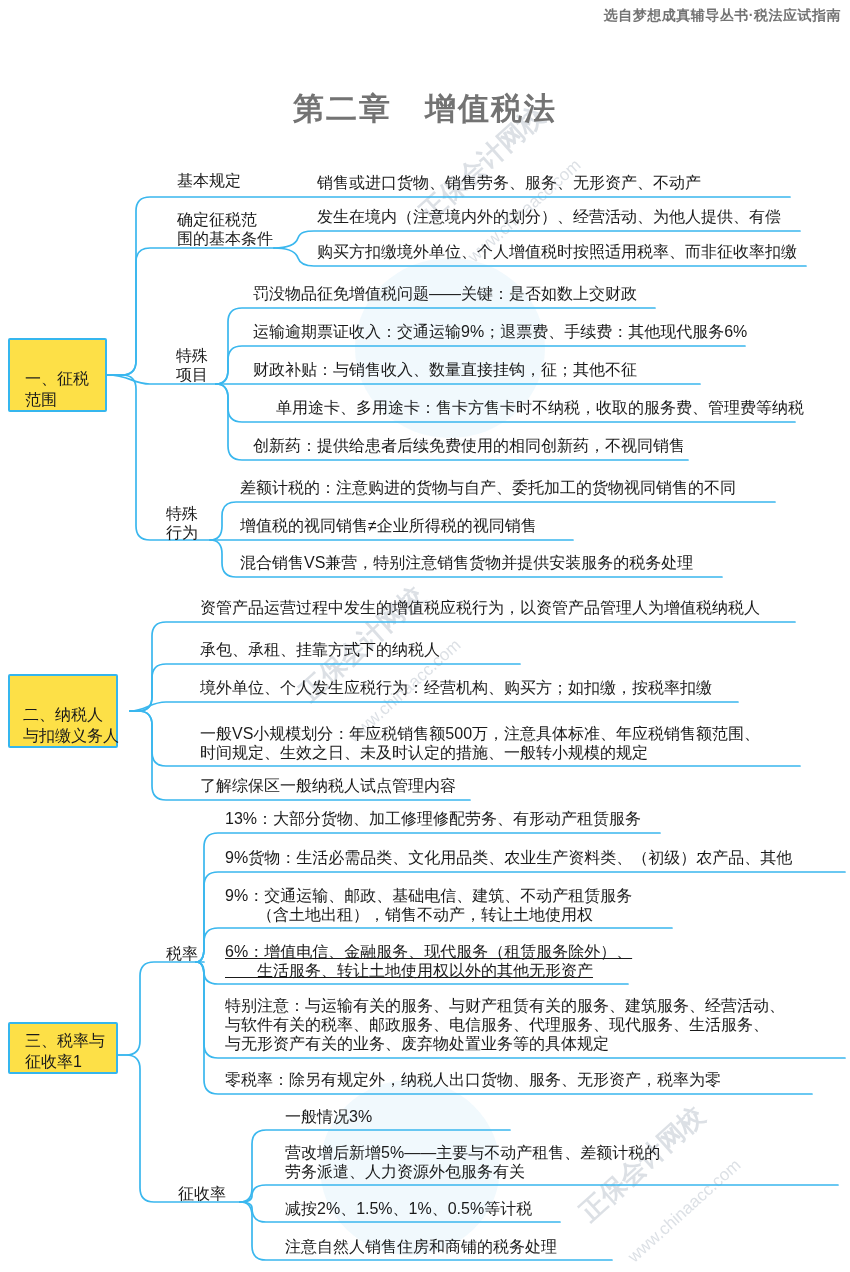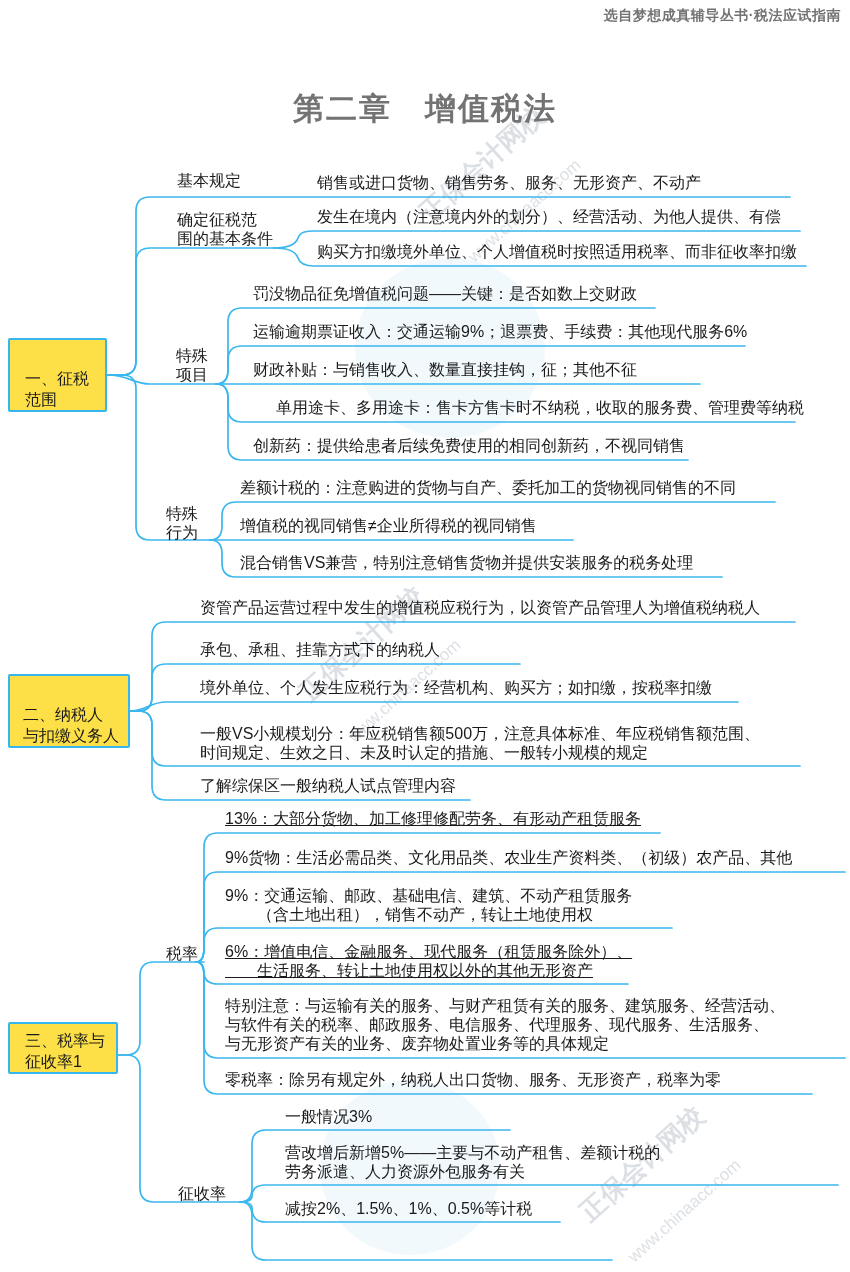--- a/index.html
+++ b/index.html
@@ -93,21 +93,21 @@
     <path d="M240,1202 Q252,1202 252,1216 L252,1246 Q252,1260 266,1260 L612,1260"></path>
   </svg>
 
   <div class="hdr">选自梦想成真辅导丛书·税法应试指南</div>
   <div class="title">第二章　增值税法</div>
 
   <div class="node" style="left:8px;top:338px;width:99px;height:74px;">
     <span>一、征税
 范围</span>
   </div>
-  <div class="node" style="left:8px;top:674px;width:122px;height:74px;padding-left:13px;">
+  <div class="node" style="left:8px;top:674px;width:110px;height:74px;padding-left:13px;">
     <span>二、纳税人
 与扣缴义务人</span>
   </div>
   <div class="node" style="left:8px;top:1022px;width:110px;height:52px;">
     <span>三、税率与
 征收率1</span>
   </div>
 
   <div class="lbl" style="left:177px;top:171px;">基本规定</div>
   <div class="lbl" style="left:177px;top:210px;">确定征税范
@@ -131,29 +131,30 @@
   <div class="leaf" style="left:240px;top:516px;">增值税的视同销售≠企业所得税的视同销售</div>
   <div class="leaf" style="left:240px;top:553px;">混合销售VS兼营，特别注意销售货物并提供安装服务的税务处理</div>
 
   <div class="leaf" style="left:200px;top:598px;">资管产品运营过程中发生的增值税应税行为，以资管产品管理人为增值税纳税人</div>
   <div class="leaf" style="left:200px;top:640px;">承包、承租、挂靠方式下的纳税人</div>
   <div class="leaf" style="left:200px;top:678px;">境外单位、个人发生应税行为：经营机构、购买方；如扣缴，按税率扣缴</div>
   <div class="leaf" style="left:200px;top:724px;">一般VS小规模划分：年应税销售额500万，注意具体标准、年应税销售额范围、
 时间规定、生效之日、未及时认定的措施、一般转小规模的规定</div>
   <div class="leaf" style="left:200px;top:776px;">了解综保区一般纳税人试点管理内容</div>
 
-  <div class="leaf" style="left:225px;top:809px;text-decoration:underline;">13%：大部分货物、加工修理修配劳务、有形动产租赁服务</div>
+  <div class="leaf" style="left:225px;top:809px;">13%：大部分货物、加工修理修配劳务、有形动产租赁服务</div>
   <div class="leaf" style="left:225px;top:848px;">9%货物：生活必需品类、文化用品类、农业生产资料类、（初级）农产品、其他</div>
   <div class="leaf" style="left:225px;top:886px;">9%：交通运输、邮政、基础电信、建筑、不动产租赁服务
 　　（含土地出租），销售不动产，转让土地使用权</div>
   <div class="leaf" style="left:225px;top:942px;text-decoration:underline;">6%：增值电信、金融服务、现代服务（租赁服务除外）、
 　　生活服务、转让土地使用权以外的其他无形资产</div>
   <div class="leaf" style="left:225px;top:996px;">特别注意：与运输有关的服务、与财产租赁有关的服务、建筑服务、经营活动、
 与软件有关的税率、邮政服务、电信服务、代理服务、现代服务、生活服务、
 与无形资产有关的业务、废弃物处置业务等的具体规定</div>
   <div class="leaf" style="left:225px;top:1070px;">零税率：除另有规定外，纳税人出口货物、服务、无形资产，税率为零</div>
 
   <div class="leaf" style="left:285px;top:1107px;">一般情况3%</div>
   <div class="leaf" style="left:285px;top:1143px;">营改增后新增5%——主要与不动产租售、差额计税的
 劳务派遣、人力资源外包服务有关</div>
   <div class="leaf" style="left:285px;top:1199px;">减按2%、1.5%、1%、0.5%等计税</div>
+  <div class="leaf" style="left:285px;top:1237px;">注意自然人销售住房和商铺的税务处理</div>
 
 </div>
 
 </body></html>

